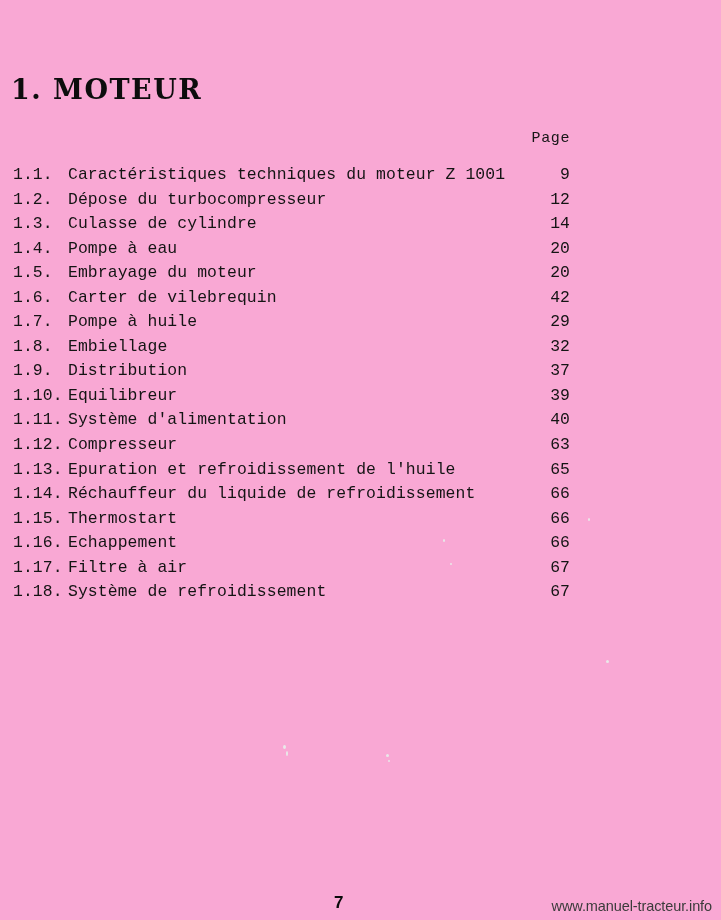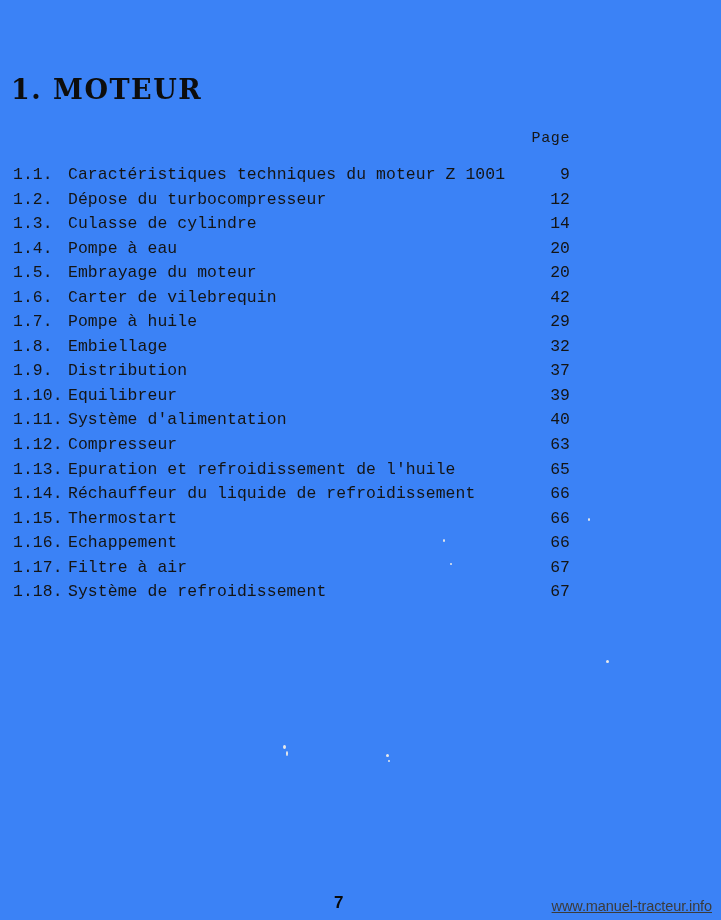--- a/index.html
+++ b/index.html
@@ -13,21 +13,21 @@
     position: relative;
     overflow: hidden;
     font-family: "Liberation Mono", "DejaVu Sans Mono", monospace;
     color: #111111;
     -webkit-font-smoothing: antialiased;
   }
 
   .page {
     position: absolute;
     inset: 0;
-    background: #3b82f6;
+    background: #f9a8d4;
   }
 
   
   .doc-title {
     position: absolute;
     left: 11px;
     top: 74px;
     font-family: "DejaVu Serif", "Liberation Serif", serif;
     font-size: 27px;
     font-weight: 700;
@@ -106,21 +106,20 @@
   .watermark {
     position: absolute;
     right: 9px;
     top: 898px;
     font-family: "Liberation Sans", "DejaVu Sans", sans-serif;
     font-size: 14.5px;
     font-weight: 400;
     color: #3b3b3b;
     letter-spacing: -0.1px;
     white-space: pre;
-    text-decoration: underline;
   }
 
   
   .speckle {
     position: absolute;
     background: #e9e9e9;
     border-radius: 50%;
     pointer-events: none;
   }
 </style>

